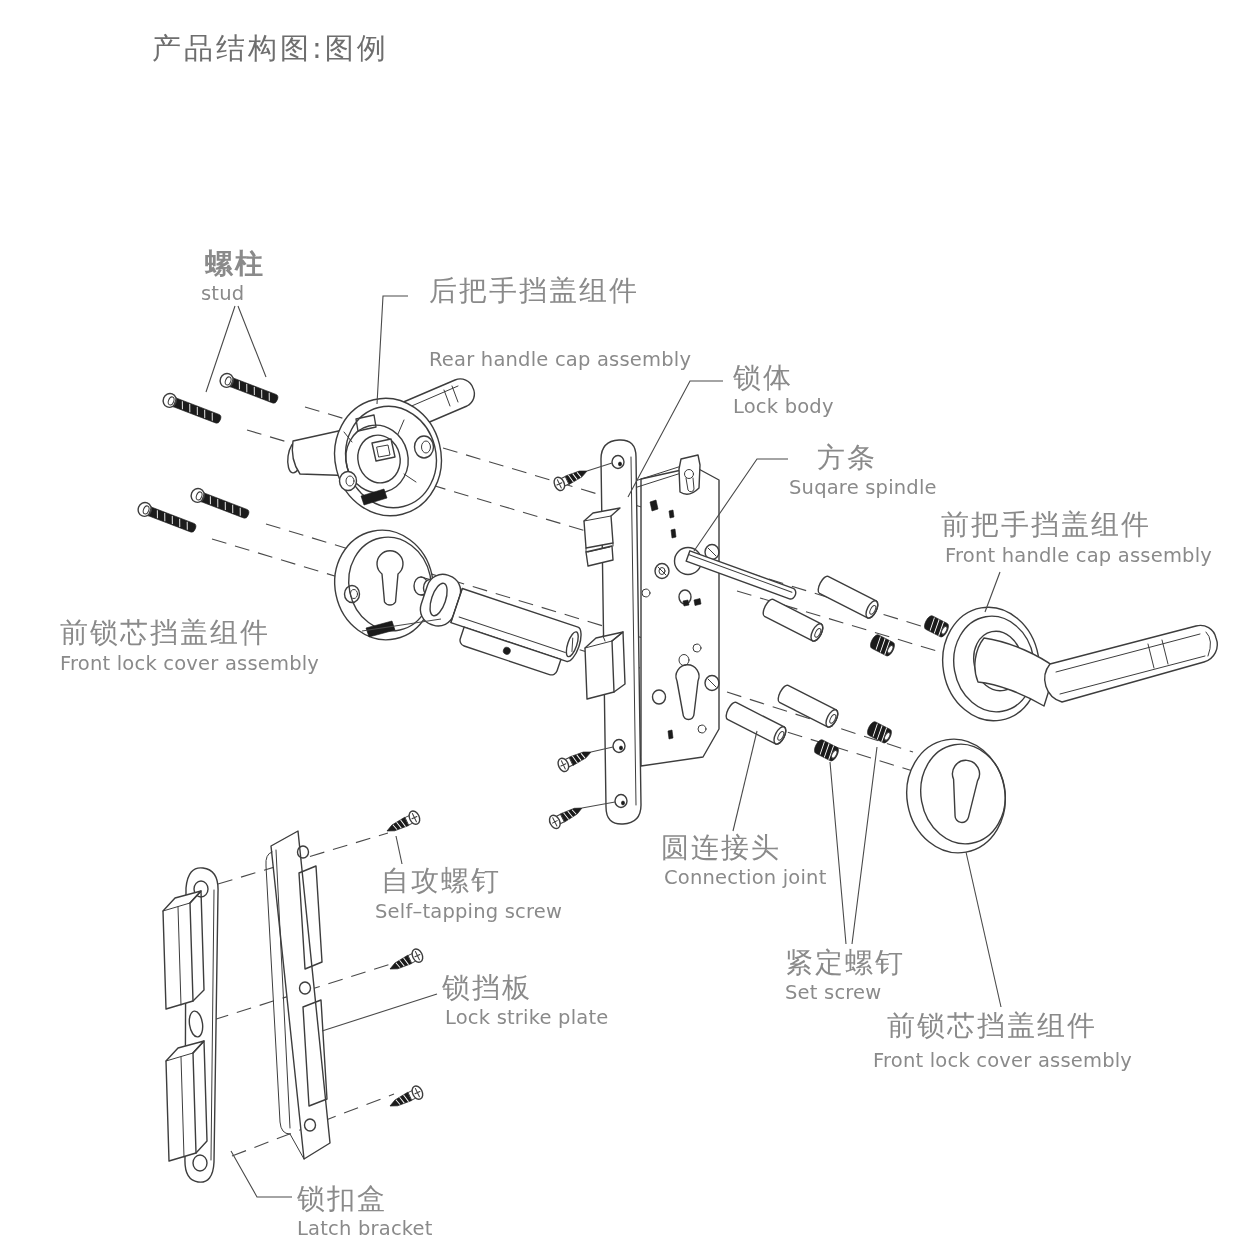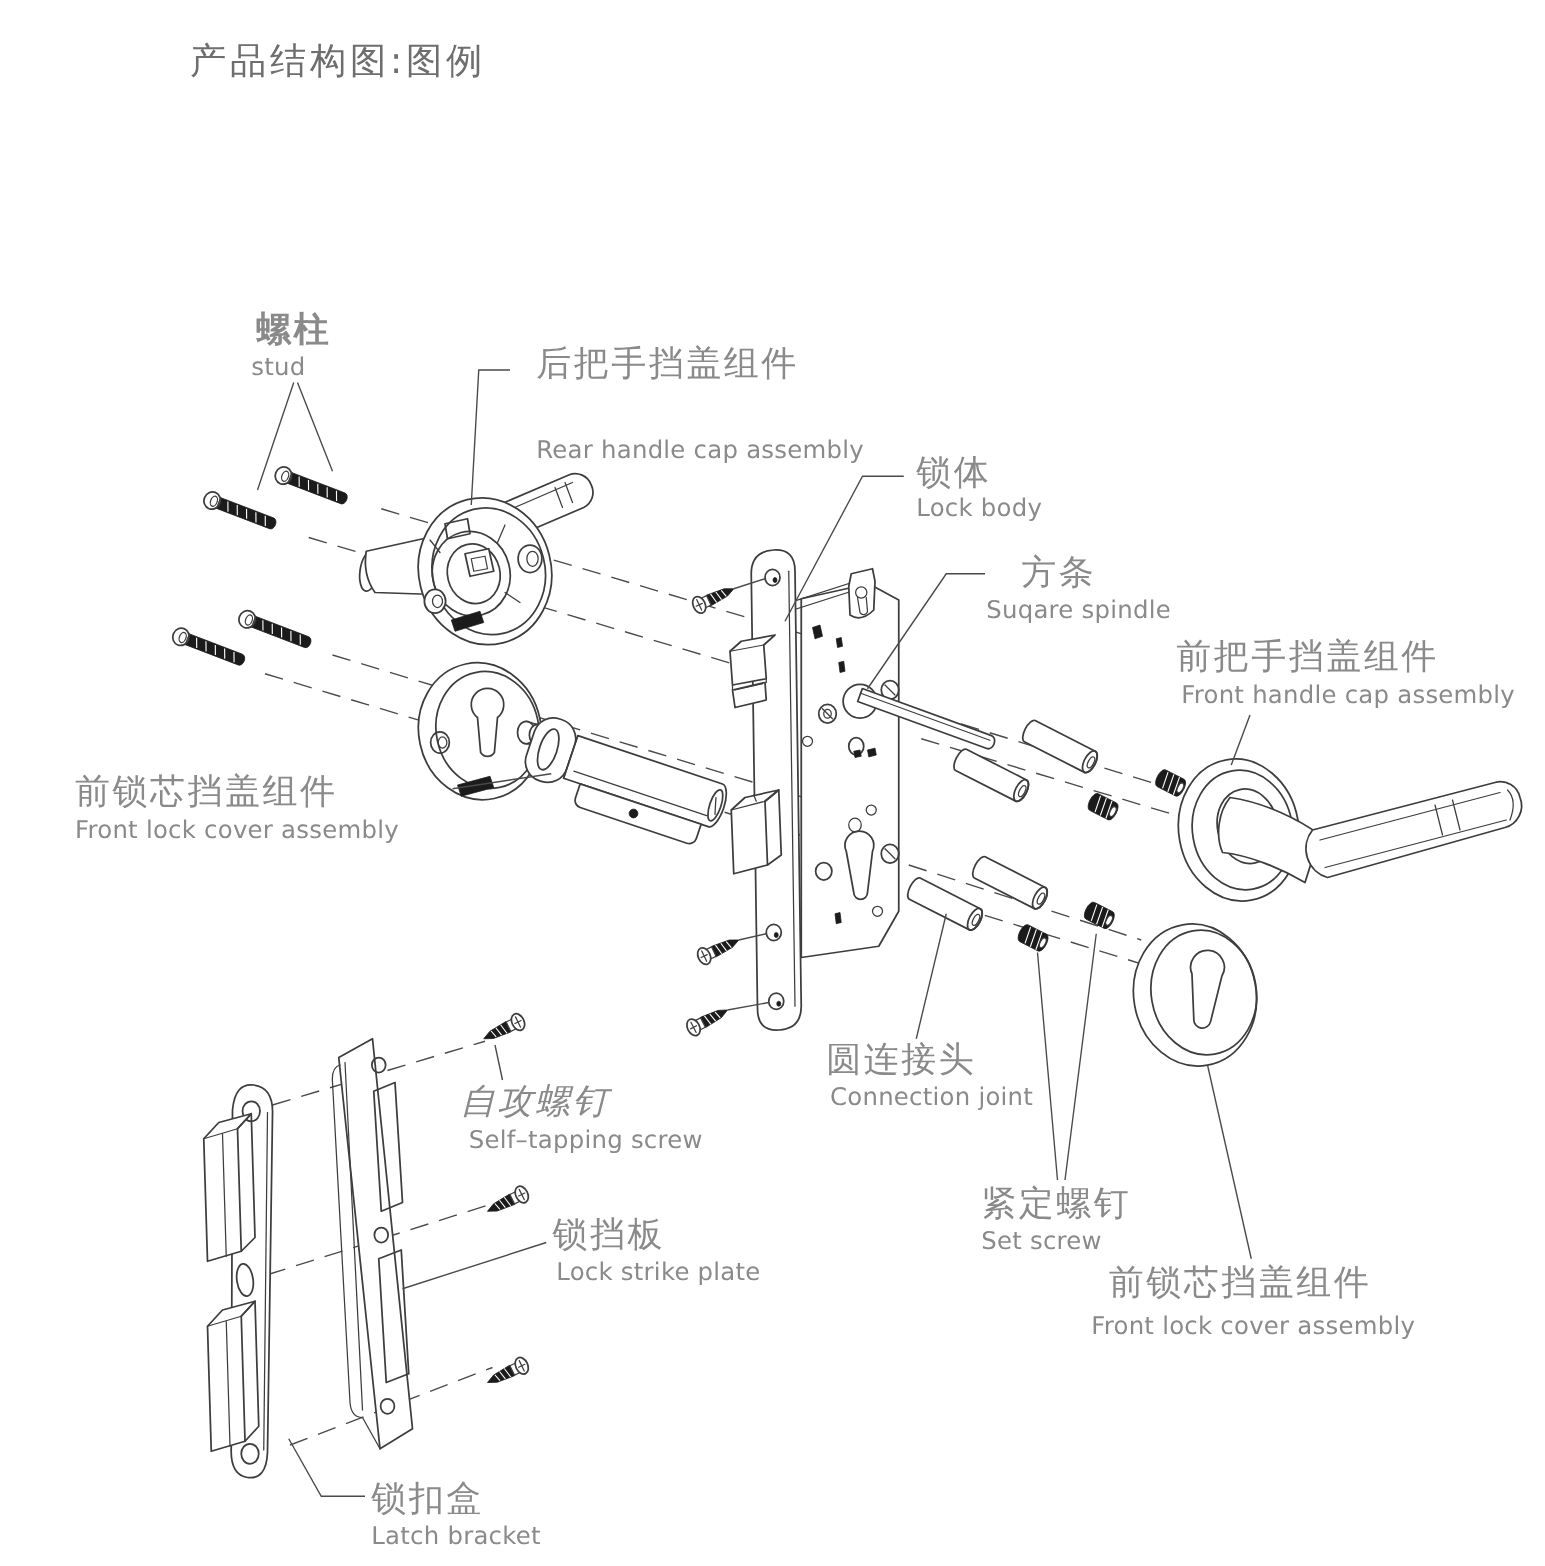--- a/index.html
+++ b/index.html
@@ -267,21 +267,21 @@
 
   <div class="lbl zh" style="left:941px;top:511px;">前把手挡盖组件</div>
   <div class="lbl en" style="left:945px;top:546px;">Front handle cap assembly</div>
 
   <div class="lbl zh" style="left:60px;top:619px;">前锁芯挡盖组件</div>
   <div class="lbl en" style="left:60px;top:654px;">Front lock cover assembly</div>
 
   <div class="lbl zh" style="left:661px;top:834px;">圆连接头</div>
   <div class="lbl en" style="left:664px;top:868px;">Connection joint</div>
 
-  <div class="lbl zh" style="left:368px;top:867px;font-style:italic;">自攻螺钉</div>
+  <div class="lbl zh" style="left:381px;top:867px;">自攻螺钉</div>
   <div class="lbl en" style="left:375px;top:902px;">Self–tapping screw</div>
 
   <div class="lbl zh" style="left:442px;top:974px;">锁挡板</div>
   <div class="lbl en" style="left:445px;top:1008px;">Lock strike plate</div>
 
   <div class="lbl zh" style="left:785px;top:949px;">紧定螺钉</div>
   <div class="lbl en" style="left:785px;top:983px;">Set screw</div>
 
   <div class="lbl zh" style="left:887px;top:1012px;">前锁芯挡盖组件</div>
   <div class="lbl en" style="left:873px;top:1051px;">Front lock cover assembly</div>

